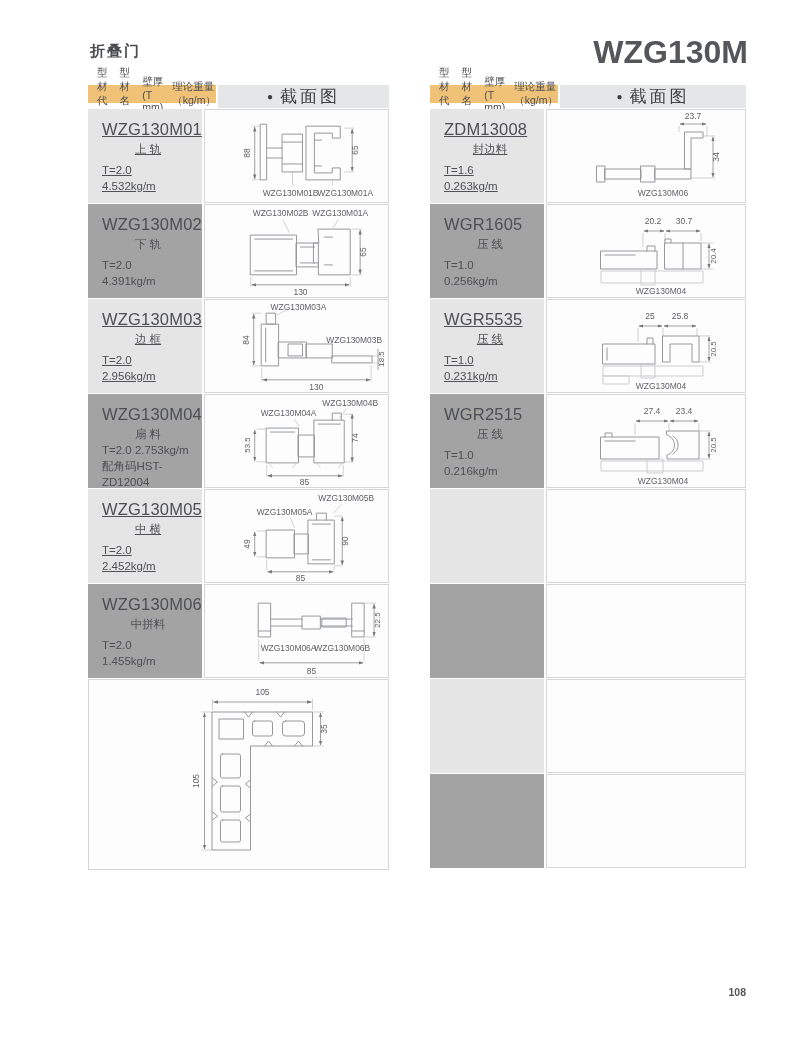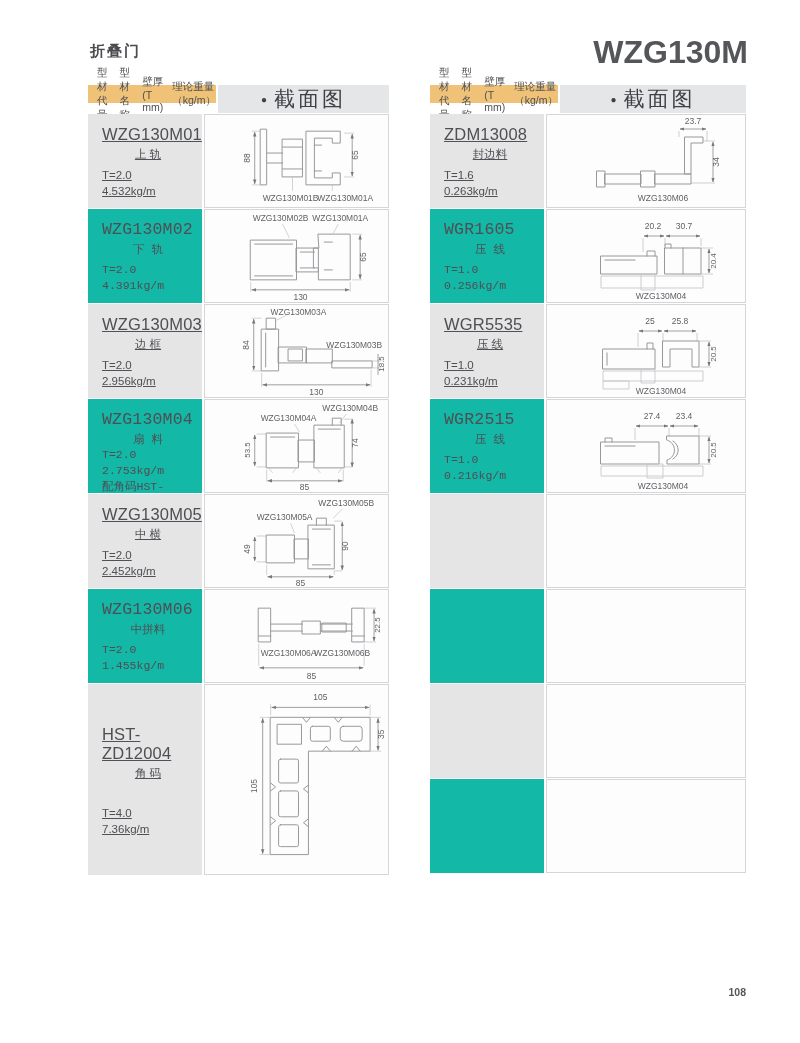--- a/index.html
+++ b/index.html
@@ -15,28 +15,28 @@
   #table-right{left:430px;width:316px;}
 
   .thead{display:flex;gap:2px;}
   .thead-left{width:128px;display:flex;flex-direction:row;}
   .thead-cell{height:18px;background:#EFC278;border-bottom:1px solid #fdfdfb;
               font-size:10.5px;color:#4f5054;display:flex;align-items:center;padding-left:9px;}
   .thead-cell:last-child{border-bottom:none;}
   .thead-right{flex:1;background:#E5E6E8;display:flex;align-items:center;justify-content:center;
                color:#3f4044;}
   .bullet{font-size:10px;margin-right:7px;color:#3f4044;}
-  .section-label{font-size:21px;letter-spacing:3px;}
+  .section-label{font-size:17px;letter-spacing:3px;}
 
   .trow{display:flex;gap:2px;margin-top:1px;height:94px;}
   .trow.tall{height:191px;}
   .cell-left{width:114px;box-sizing:border-box;display:flex;flex-direction:column;
              padding:11px 8px 9px 14px;}
   .cell-left.gray{background:#e5e5e5;text-decoration:underline;}
-  .cell-left.yellow{background:#14b8a6;font-family:Liberation Mono, monospace;}
+  .cell-left.yellow{background:#a3a3a3;}
   .tall .cell-left{justify-content:center;}
   .pcode{font-size:16.5px;color:#4e4f54;letter-spacing:0.2px;}
   .pname{font-size:11.5px;margin-top:3px;color:#4e4f54;text-align:center;}
   .pspec{margin-top:auto;font-size:11.5px;line-height:16px;color:#4e4f54;}
   .tall .pspec{margin-top:24px;}
   .cell-diagram{flex:1;background:#FDFDFD;border:1px solid #D5D6D8;box-sizing:border-box;
                 display:flex;align-items:center;justify-content:center;}
   .cell-diagram svg{display:block;width:100%;height:100%;}
 
   .p{fill:none;stroke:#97989B;stroke-width:1;stroke-linejoin:round;stroke-linecap:square;}
@@ -258,28 +258,20 @@
         <text class="dts" transform="rotate(-90 176 35)" x="176" y="35" text-anchor="middle">22.5</text>
         <text class="dt" x="84" y="66" text-anchor="middle">WZG130M06A</text>
         <text class="dt" x="138" y="66" text-anchor="middle">WZG130M06B</text>
         <line class="dim" x1="55" y1="78" x2="159" y2="78" marker-start="url(#arr)" marker-end="url(#arr)"></line>
         <text class="dt" x="107" y="89" text-anchor="middle">85</text>
       </svg>
     </div>
   </div>
 
   <div class="trow tall">
-    <div class="cell-left gray">
-      <div class="pcode">HST-ZD12004</div>
-      <div class="pname">角 码</div>
-      <div class="pspec">
-        <div>T=4.0</div>
-        <div>7.36kg/m</div>
-      </div>
-    </div>
     <div class="cell-diagram">
       <svg viewBox="0 0 184 189">
         <path class="ext" d="M66,30 v-11 M166,30 v-11"></path>
         <line class="dim" x1="67" y1="22" x2="165" y2="22" marker-start="url(#arr)" marker-end="url(#arr)"></line>
         <text class="dt" x="116" y="15" text-anchor="middle">105</text>
         <g>
           <path class="p" d="M66,32 h100 v34 h-62 v104 h-38 z"></path>
           <path class="p" d="M98,32 l4,5 l4,-5 M130,32 l4,5 l4,-5"></path>
           <path class="p" d="M118,66 l4,-5 l4,5 M148,66 l4,-5 l4,5"></path>
           <path class="p" d="M66,98 l5,4 l-5,4 M66,132 l5,4 l-5,4"></path>

